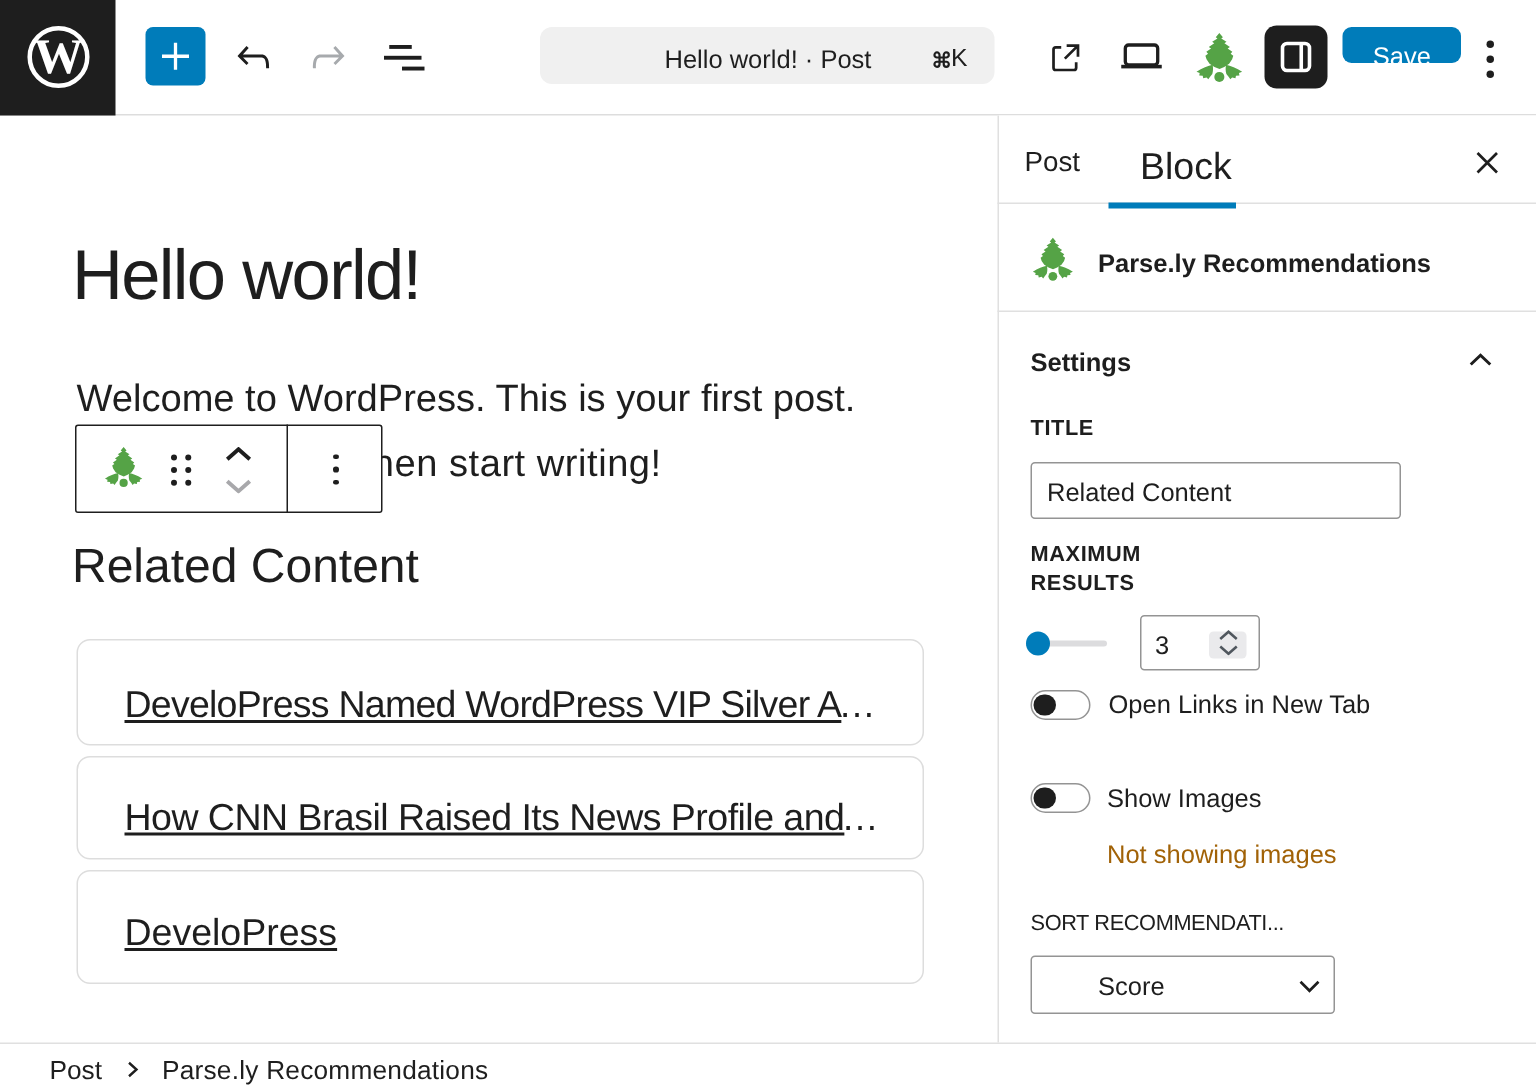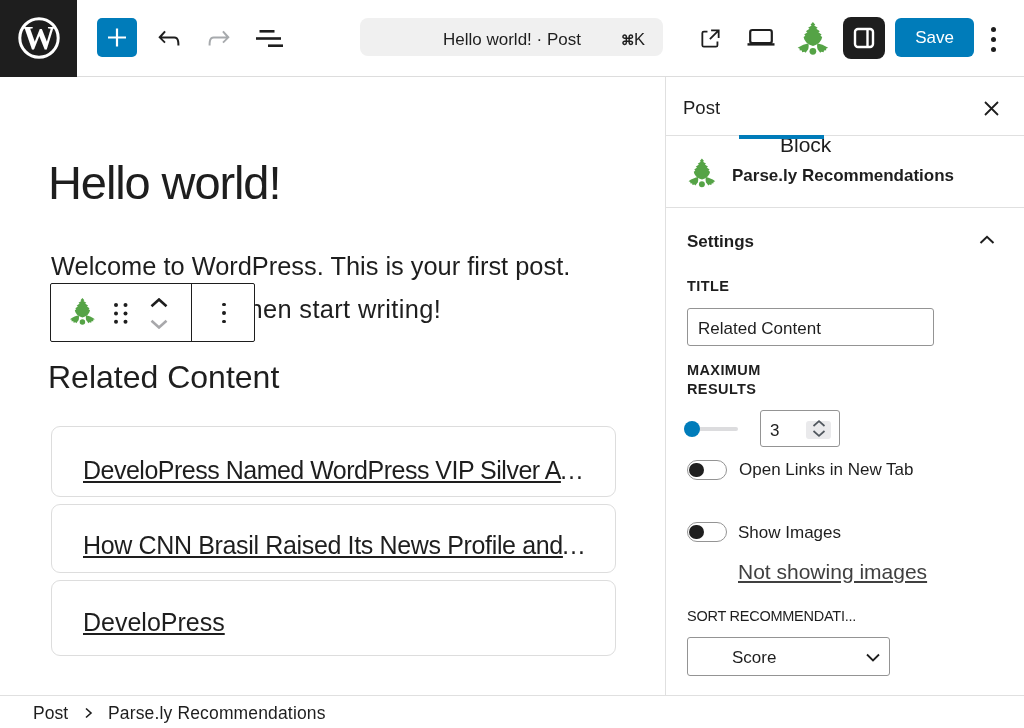--- a/index.html
+++ b/index.html
@@ -66,21 +66,21 @@
 <svg class="abs" style="left:797px;top:22px;" width="32" height="33" viewBox="0 0 60 62">
   <use href="#pleaf"></use>
 </svg>
 
 <div class="abs" style="left:843px;top:17px;width:42px;height:42px;background:#1e1e1e;border-radius:8px;"></div>
 <svg class="abs" style="left:853px;top:27px;" width="22" height="22" viewBox="0 0 22 22">
   <rect x="2" y="2" width="18" height="18" rx="3" fill="none" stroke="#fff" stroke-width="2.4"></rect>
   <line x1="14.5" y1="2" x2="14.5" y2="20" stroke="#fff" stroke-width="2.4"></line>
 </svg>
 
-<div class="abs" style="left:895px;top:18px;width:79px;height:39px;background:#007cba;border-radius:6px;color:#fff;font-size:17px;text-align:center;line-height:39px;">Save</div>
+<div class="abs" style="left:895px;top:18px;width:79px;height:24px;background:#007cba;border-radius:6px;color:#fff;font-size:17px;text-align:center;line-height:39px;">Save</div>
 
 <div class="abs" style="left:990.5px;top:27px;width:5px;height:5px;border-radius:50%;background:#1e1e1e;"></div>
 <div class="abs" style="left:990.5px;top:37px;width:5px;height:5px;border-radius:50%;background:#1e1e1e;"></div>
 <div class="abs" style="left:990.5px;top:47px;width:5px;height:5px;border-radius:50%;background:#1e1e1e;"></div>
 
 <div class="abs" style="left:48px;top:155px;width:560px;font-size:47px;letter-spacing:-1.1px;">Hello world!</div>
 <div class="abs" style="left:51px;top:251.5px;font-size:25.4px;white-space:nowrap;">Welcome to WordPress. This is your first post.</div>
 <div class="abs" style="left:51px;top:295px;font-size:25.4px;letter-spacing:0.35px;white-space:nowrap;">Edit or delete it, then start writing!</div>
 
 <div class="abs" style="left:50px;top:283px;width:205px;height:59px;background:#fff;border:1.5px solid #1e1e1e;border-radius:2px;"></div>
@@ -118,21 +118,21 @@
 <div class="abs" style="left:51px;top:504px;width:565px;height:69px;border:1px solid #ddd;border-radius:9px;"></div>
 <div class="abs" style="left:51px;top:580px;width:565px;height:76px;border:1px solid #ddd;border-radius:9px;"></div>
 <div class="abs" style="left:83px;top:455.5px;font-size:25px;letter-spacing:-0.5px;"><span style="text-decoration:underline;text-decoration-thickness:2px;text-underline-offset:2px;">DeveloPress Named WordPress VIP Silver A</span><span style="margin-left:-2px;">…</span></div>
 <div class="abs" style="left:83px;top:531px;font-size:25px;letter-spacing:-0.35px;"><span style="text-decoration:underline;text-decoration-thickness:2px;text-underline-offset:2px;">How CNN Brasil Raised Its News Profile and</span><span style="margin-left:-2px;">…</span></div>
 <div class="abs" style="left:83px;top:607.5px;font-size:25px;"><span style="text-decoration:underline;text-decoration-thickness:2px;text-underline-offset:2px;">DeveloPress</span></div>
 
 <div class="abs" style="left:665px;top:77px;width:359px;height:619px;background:#fff;border-left:1px solid #e0e0e0;"></div>
 
 <div class="abs" style="left:665px;top:77px;width:359px;height:59px;border-bottom:1px solid #e0e0e0;"></div>
 <div class="abs" style="left:683px;top:96.5px;font-size:18.5px;">Post</div>
-<div class="abs" style="left:780px;top:96.5px;font-size:21px;margin-top:36px;">Block</div>
+<div class="abs" style="left:760px;top:96.5px;font-size:25px;">Block</div>
 <div class="abs" style="left:739px;top:134.5px;width:85px;height:4px;background:#007cba;"></div>
 
 <svg class="abs" style="left:983px;top:100px;" width="17" height="17" viewBox="0 0 17 17">
   <path d="M2 2 L15 15 M15 2 L2 15" stroke="#1e1e1e" stroke-width="1.8"></path>
 </svg>
 
 <div class="abs" style="left:665px;top:136px;width:359px;height:72px;border-bottom:1px solid #e0e0e0;"></div>
 <svg class="abs" style="left:688px;top:157px;" width="28" height="32" viewBox="0 0 60 62">
   <use href="#pleaf"></use>
 </svg>
@@ -160,21 +160,21 @@
   <path d="M2.5 11 L8 15.8 L13.5 11" fill="none" stroke="#50575e" stroke-width="1.7"></path>
 </svg>
 
 <div class="abs" style="left:686.5px;top:460px;width:40px;height:20px;border:1.2px solid #949494;border-radius:10px;"></div>
 <div class="abs" style="left:689px;top:462.7px;width:14.6px;height:14.6px;background:#1e1e1e;border-radius:50%;"></div>
 <div class="abs" style="left:739px;top:460px;font-size:17px;">Open Links in New Tab</div>
 
 <div class="abs" style="left:686.5px;top:522.2px;width:40px;height:20px;border:1.2px solid #949494;border-radius:10px;"></div>
 <div class="abs" style="left:689px;top:524.9px;width:14.6px;height:14.6px;background:#1e1e1e;border-radius:50%;"></div>
 <div class="abs" style="left:738px;top:522.5px;font-size:17px;">Show Images</div>
-<div class="abs" style="left:738px;top:559.5px;font-size:21px;color:#404040;text-decoration:underline;">Not showing images</div>
+<div class="abs" style="left:738px;top:559.5px;font-size:17px;color:#a16207;">Not showing images</div>
 
 <div class="abs" style="left:687px;top:607.5px;font-size:14.5px;font-weight:normal;letter-spacing:-0.25px;">SORT RECOMMENDATI...</div>
 <div class="abs" style="left:687px;top:637px;width:203px;height:39px;border:1px solid #949494;border-radius:3px;"></div>
 <div class="abs" style="left:697px;top:647.5px;font-size:17px;margin-left:35px;">Score</div>
 <svg class="abs" style="left:864px;top:652px;" width="18" height="11" viewBox="0 0 18 11">
   <path d="M3 2.5 L9 8.5 L15 2.5" fill="none" stroke="#1e1e1e" stroke-width="1.8"></path>
 </svg>
 
 <div class="abs" style="left:0;top:695px;width:1024px;height:33px;background:#fff;border-top:1px solid #e0e0e0;"></div>
 <div class="abs" style="left:33px;top:703px;font-size:17.5px;">Post</div>

